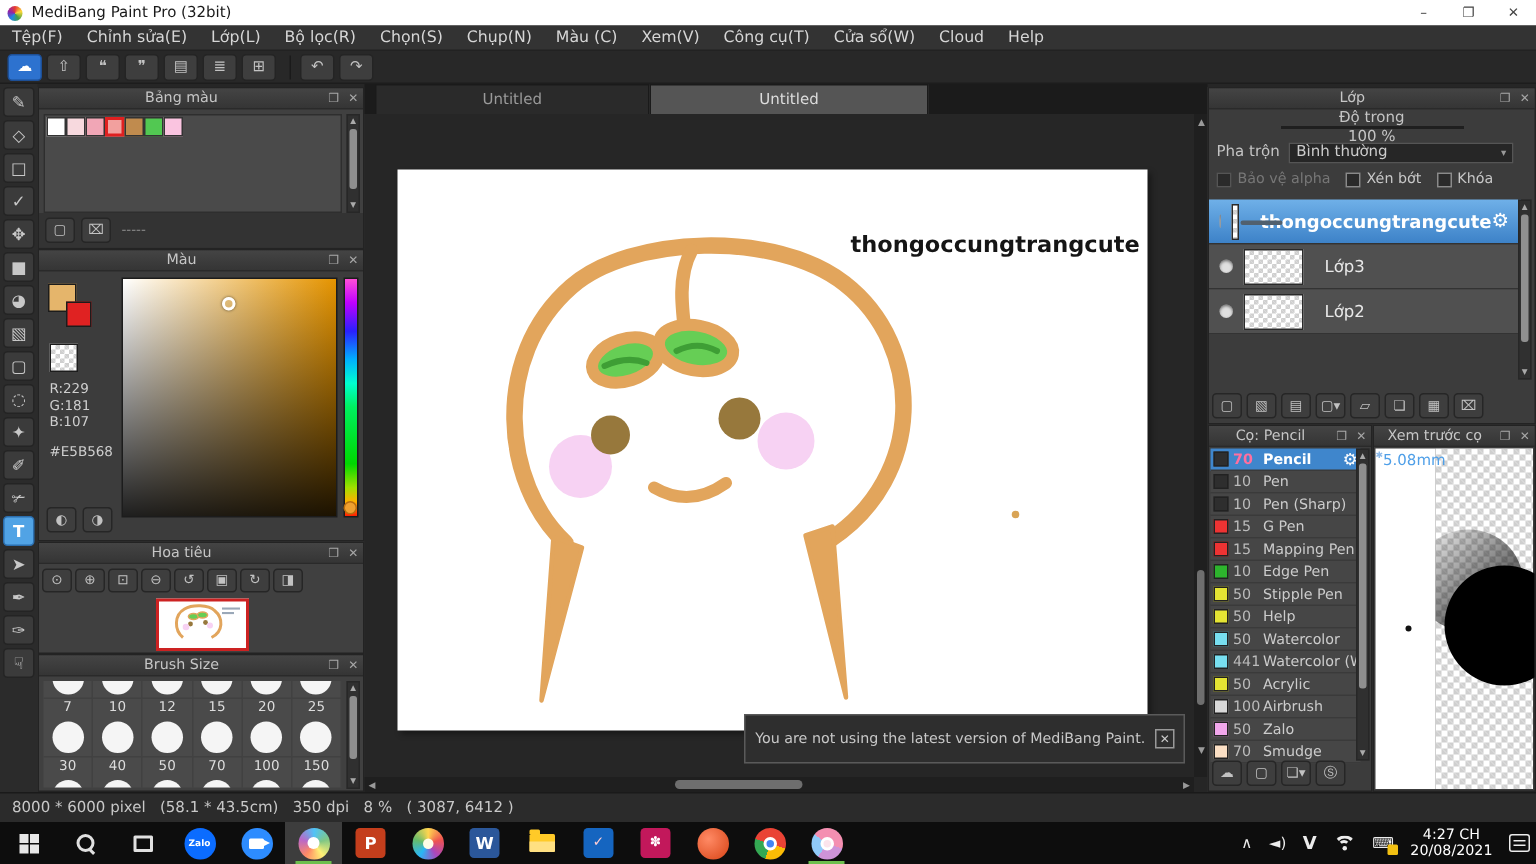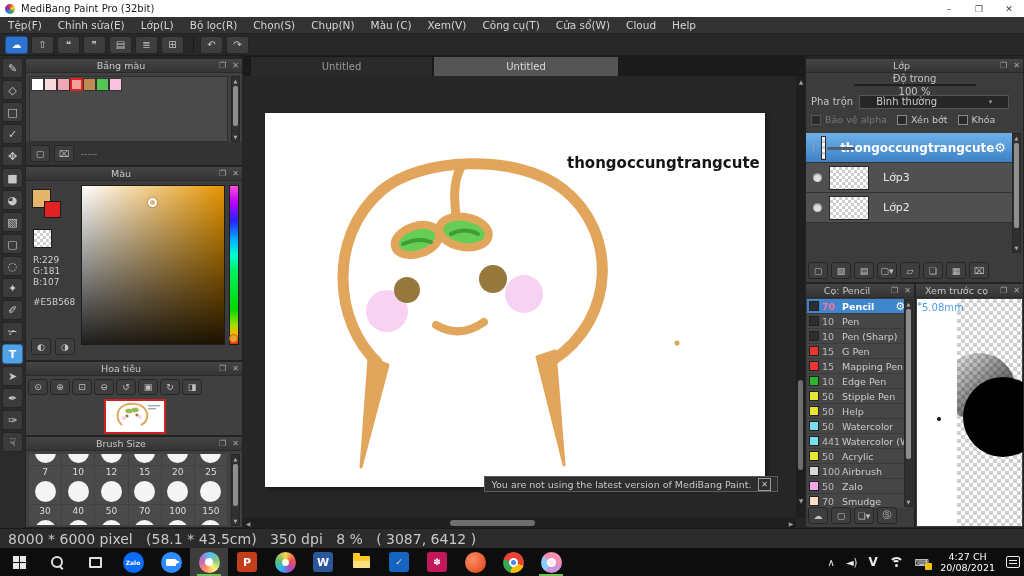--- a/index.html
+++ b/index.html
@@ -100,36 +100,36 @@
   .canvas-region{position:absolute;left:243px;top:56px;width:562px;height:472px;background:#262626;}
   .tabbar{position:absolute;left:0;top:0;width:100%;height:20px;background:#1b1b1b;display:flex;}
   .tab{height:20px;text-align:center;font-size:10px;line-height:20px;color:#9a9a9a;background:#2a2a2a;
     border:1px solid #1a1a1a;border-bottom:none;}
   .tab.t1{width:183px;margin-left:7px;}
   .tab.t2{width:186px;background:#555;color:#ddd;}
   .white-canvas{position:absolute;left:22px;top:57px;width:500px;height:374px;background:#fff;
     box-shadow:2px 2px 4px rgba(0,0,0,.4);}
   .canvas-text{position:absolute;left:302px;top:40px;font-family:"DejaVu Sans",sans-serif;
     font-size:15px;font-weight:bold;color:#151515;line-height:20px;letter-spacing:0px;}
-  .toast{position:absolute;left:241px;top:420px;width:294px;height:16px;background:#2e2e2e;
+  .toast{position:absolute;left:253px;top:420px;width:294px;height:33px;background:#2e2e2e;
     border:1px solid #5a5a5a;display:flex;align-items:center;}
   .toast-text{flex:1;text-align:center;font-size:9.5px;color:#c8c8c8;line-height:13px;}
   .toast-close{width:13px;height:13px;border:1px solid #999;color:#ccc;font-size:8px;display:flex;
     align-items:center;justify-content:center;margin-right:6px;}
   .canvas-vscroll{position:absolute;right:0;top:20px;width:9px;height:442px;background:#1f1f1f;}
   .canvas-hscroll{position:absolute;left:0;bottom:0px;width:553px;height:10px;background:#1f1f1f;display:flex;align-items:center;}
   .hthumb{position:absolute;left:207px;top:2px;width:85px;height:6px;background:#6e6e6e;border-radius:3px;}
   .scroll-arrow{font-size:6px;color:#9a9a9a;width:10px;text-align:center;}
 
   
   .lrow{display:flex;align-items:center;font-size:10px;color:#c4c4c4;padding:0 5px;}
   .op-slider{width:122px;height:11px;border:1px solid #1f1f1f;margin:0 6px;
     background:linear-gradient(#a8d4f5,#4a90d2);}
   .blend-dd{width:150px;height:14px;background:#262626;border:1px solid #555;margin-left:6px;
-    display:flex;align-items:center;font-size:10px;color:#ccc;padding:0 16px;}
+    display:flex;align-items:center;font-size:10px;color:#ccc;padding:0 4px;}
   .dd-arrow{margin-left:auto;font-size:7px;color:#999;}
   .cb{width:10px;height:10px;border:1px solid #8a8a8a;background:#2a2a2a;margin-right:4px;}
   .cb-label{font-size:9.5px;color:#c8c8c8;margin-right:10px;}
   .cb-group.dim .cb{border-color:#555;}
   .cb-group.dim .cb-label{color:#777;}
   .cb-group{display:flex;align-items:center;}
   .layer-list{position:absolute;left:0;top:74px;width:208px;}
   .layer-row{height:30px;display:flex;align-items:center;background:#505050;border-bottom:1px solid #333;}
   .layer-row.selected{background:linear-gradient(#6fb0e8,#3d82c8);}
   .vis-dot{width:9px;height:9px;border-radius:50%;background:#e0e0e0;margin:0 7px;
@@ -163,21 +163,21 @@
   
   .pv-strip{position:absolute;left:1px;top:15px;width:40px;bottom:1px;background:#fff;}
   .pv-dot{position:absolute;left:20px;top:118px;width:4px;height:4px;border-radius:50%;background:#111;}
   .pv-checker{position:absolute;left:41px;top:15px;right:1px;bottom:1px;}
   .pv-size{position:absolute;left:6px;top:18px;font-size:10px;color:#4f9fe8;}
   .pv-star{position:absolute;left:1px;top:16px;font-size:6px;color:#8ab8e8;}
 
   
   .statusbar{position:absolute;left:0;top:528px;width:1024px;height:20px;background:#2b2b2b;
     border-top:1px solid #1a1a1a;display:flex;align-items:center;}
-  .statusbar span{font-size:14px;color:#c8c8c8;margin-left:8px;white-space:pre;}
+  .statusbar span{font-size:10px;color:#c8c8c8;margin-left:8px;white-space:pre;}
 
   
   .taskbar{position:absolute;left:0;top:548px;width:1024px;height:28px;background:#0d0d0d;display:flex;align-items:stretch;}
   .tcell{width:38px;display:flex;align-items:center;justify-content:center;position:relative;flex:none;}
   .tcell.open{background:#3d3d3d;}
   .tcell.active::after{content:"";position:absolute;left:7px;right:7px;bottom:0;height:2px;background:#6dbf4e;}
   .win-grid{width:13px;height:13px;display:grid;grid-template-columns:6px 6px;grid-template-rows:6px 6px;gap:1px;}
   .win-grid i{background:#e8e8e8;}
   .search-ico{position:relative;width:14px;height:14px;}
   .search-ico::before{content:"";position:absolute;left:1px;top:1px;width:8px;height:8px;border:2px solid #e0e0e0;border-radius:50%;}

